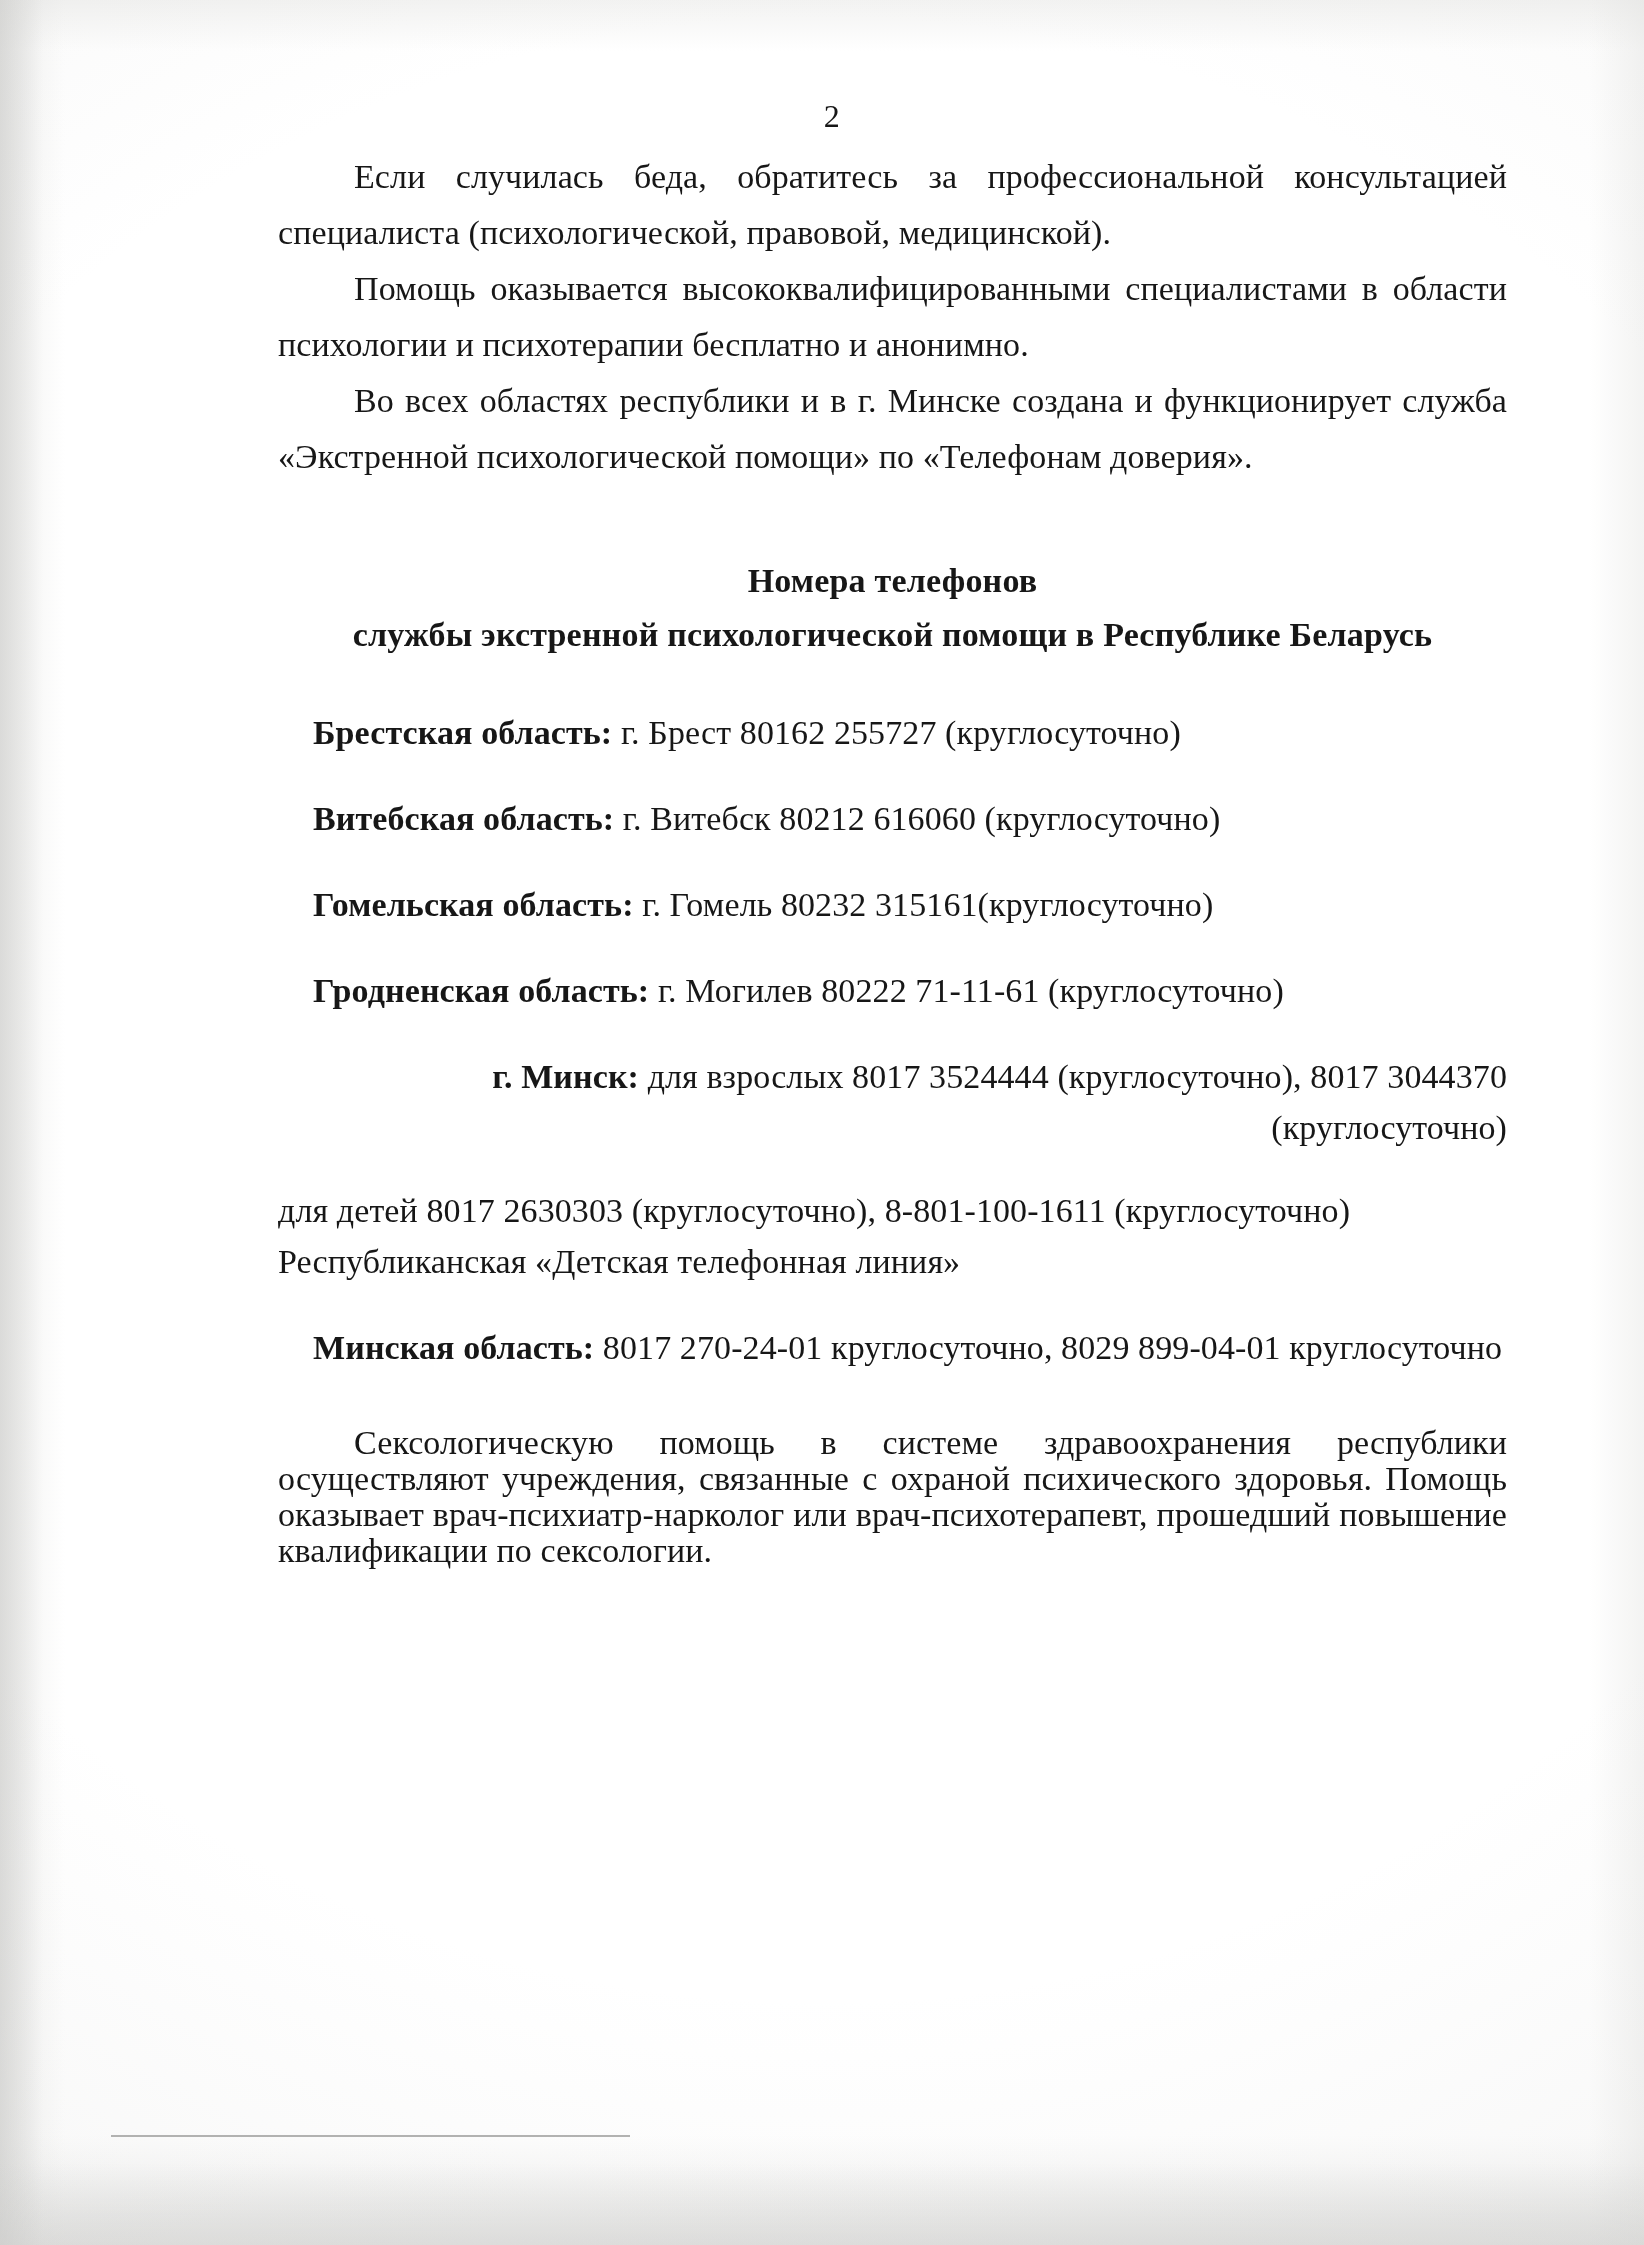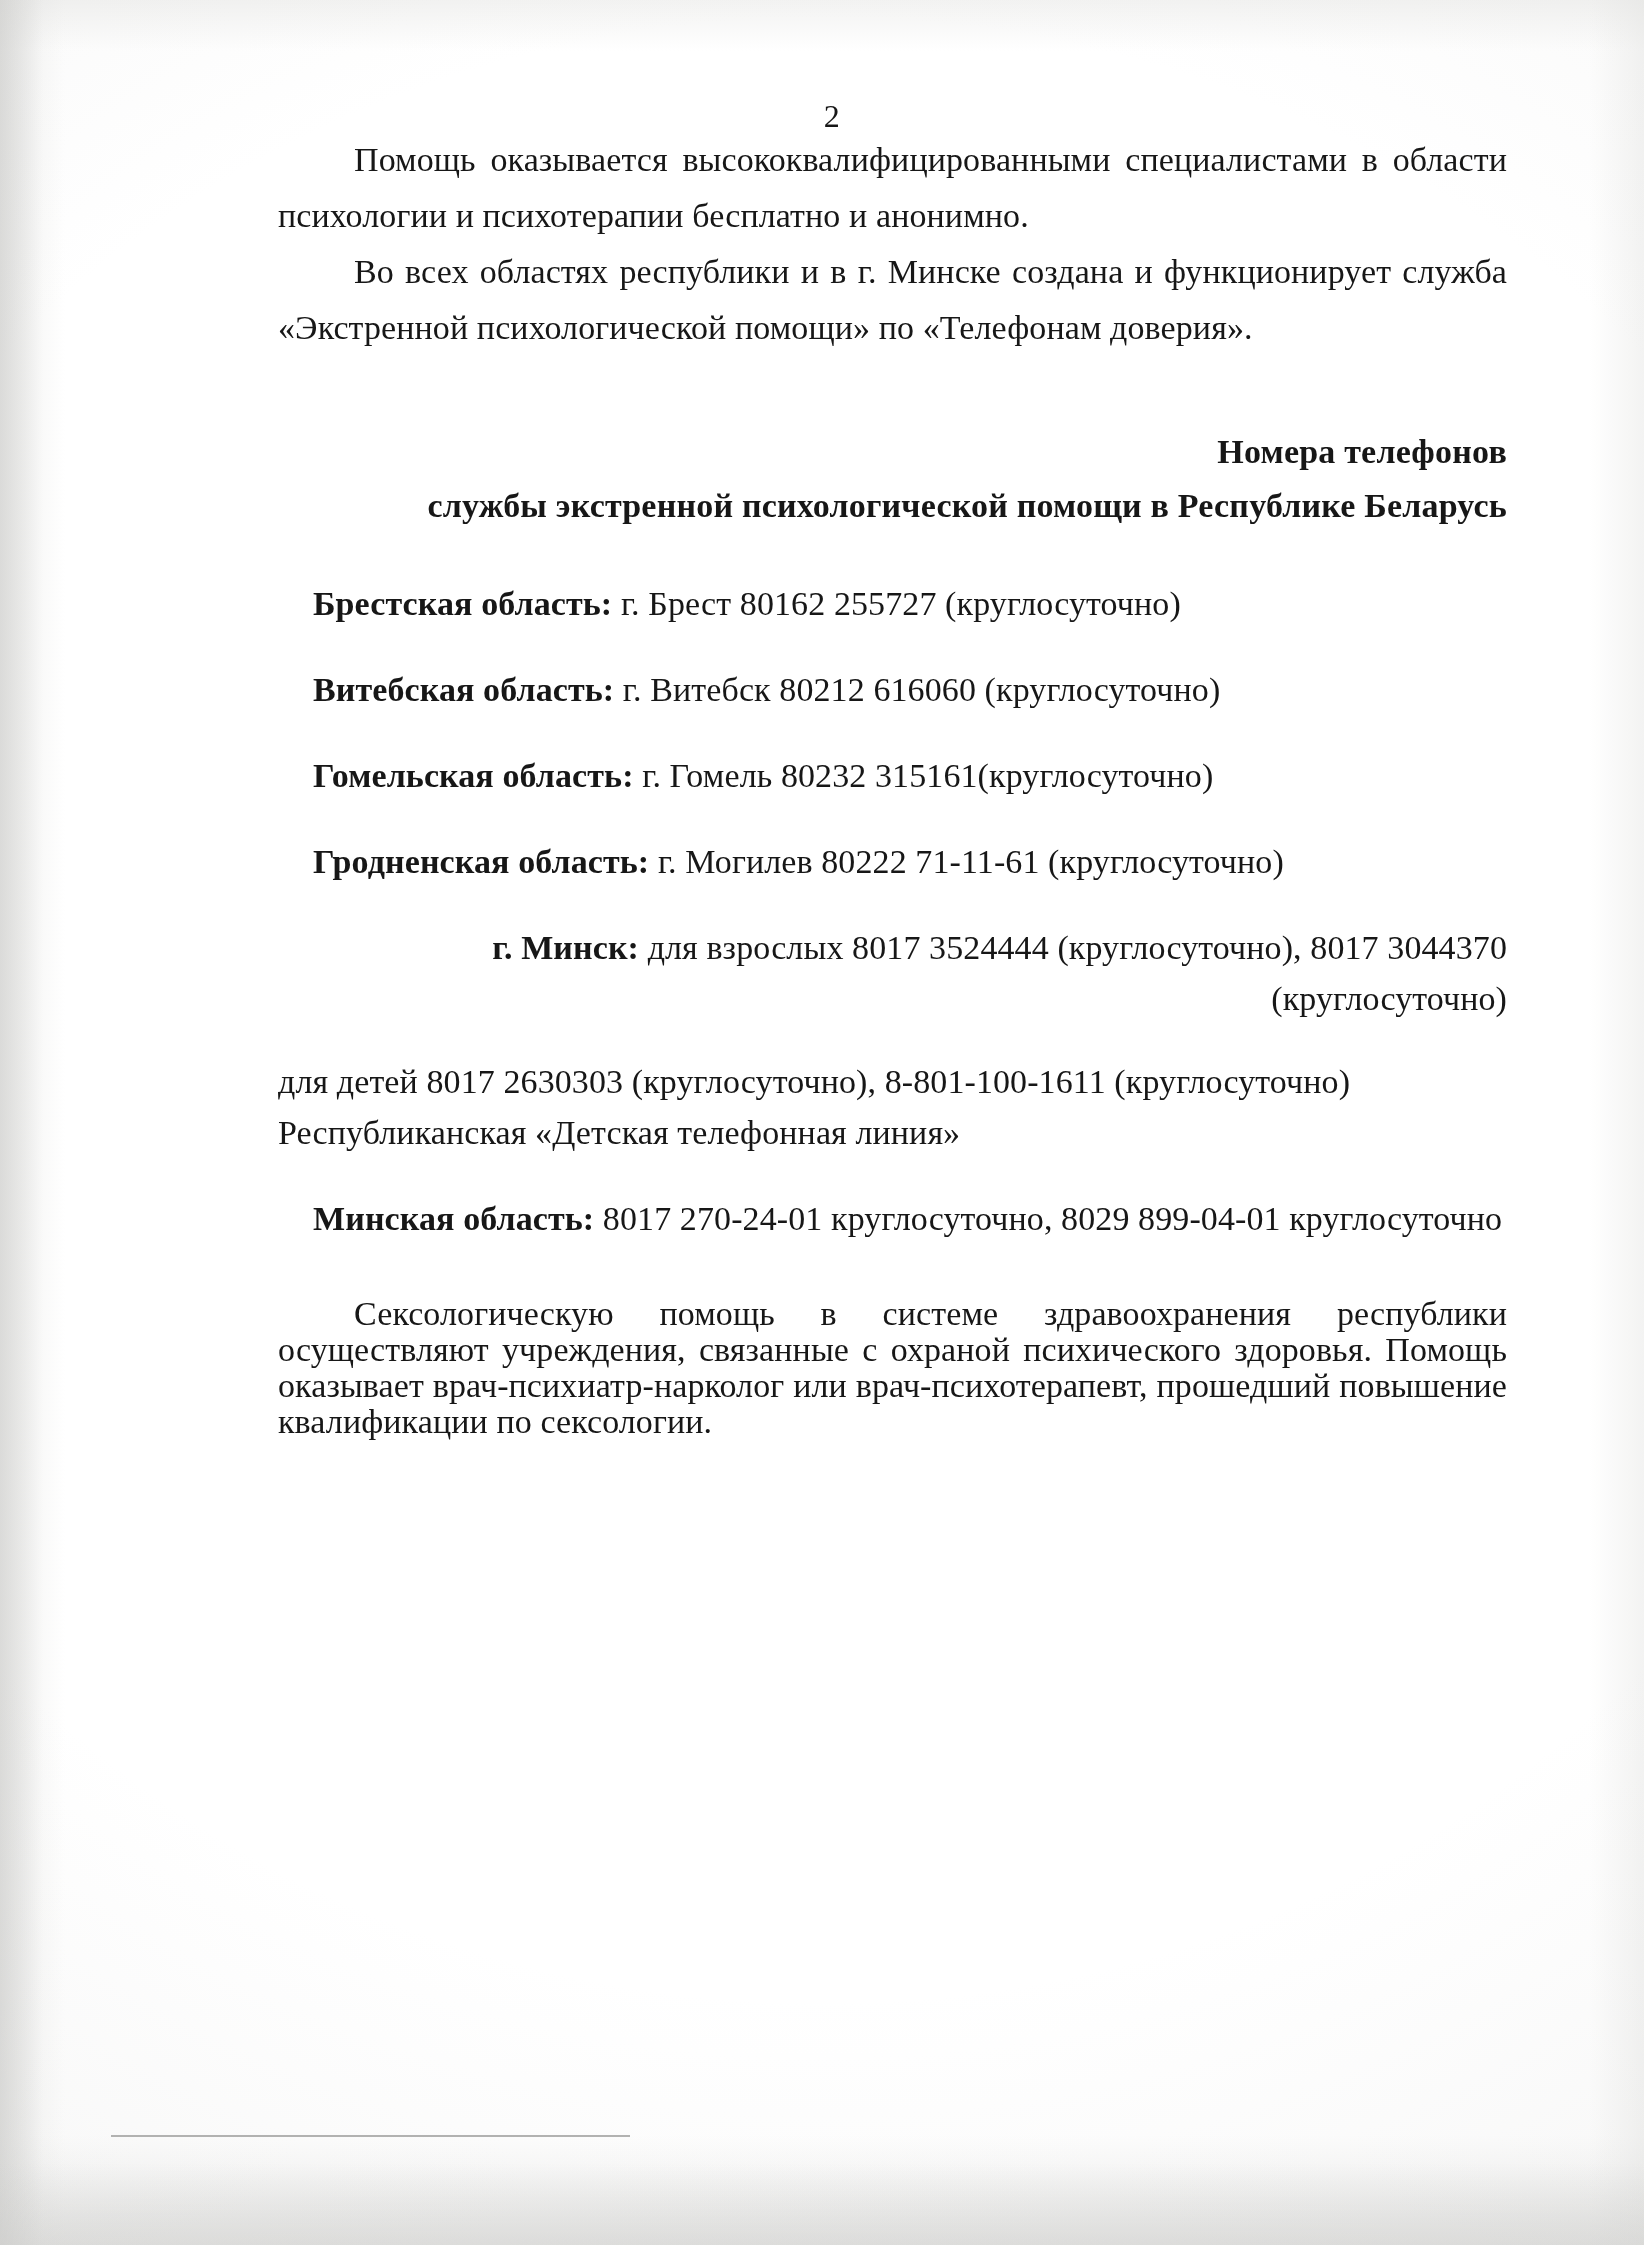--- a/index.html
+++ b/index.html
@@ -54,21 +54,21 @@
     text-justify: inter-word;
     text-indent: 76px;
     margin: 0;
     letter-spacing: 0.1px;
   }
   .body-para.first { margin-top: 16.7px; }
   .body-para.gap-top { margin-top: 0px; }
 
   .heading-block {
     margin-top: 69px;
-    text-align: right;
+    text-align: center;
     font-weight: bold;
     font-size: 34px;
     line-height: 54px;
     letter-spacing: 0.2px;
   }
   .heading-line-2 {
     white-space: nowrap;
   }
 
   .phone-list {
@@ -130,20 +130,21 @@
 
 <div class="page">
   <div class="scan-tint"></div>
   <div class="edge-smudge-left"></div>
   <div class="edge-smudge-bottom"></div>
 
   <div class="content">
 
     <div class="page-number">2</div>
 
+    <p class="body-para first">Если случилась беда, обратитесь за профессиональной консультацией специалиста (психологической, правовой, медицинской).</p>
 
     <p class="body-para gap-top">Помощь оказывается высококвалифицированными специалистами в области психологии и психотерапии бесплатно и анонимно.</p>
 
     <p class="body-para gap-top">Во всех областях республики и в г. Минске создана и функционирует служба «Экстренной психологической помощи» по «Телефонам доверия».</p>
 
     <div class="heading-block">
       <div>Номера телефонов</div>
       <div class="heading-line-2">службы экстренной психологической помощи в Республике Беларусь</div>
     </div>
 

